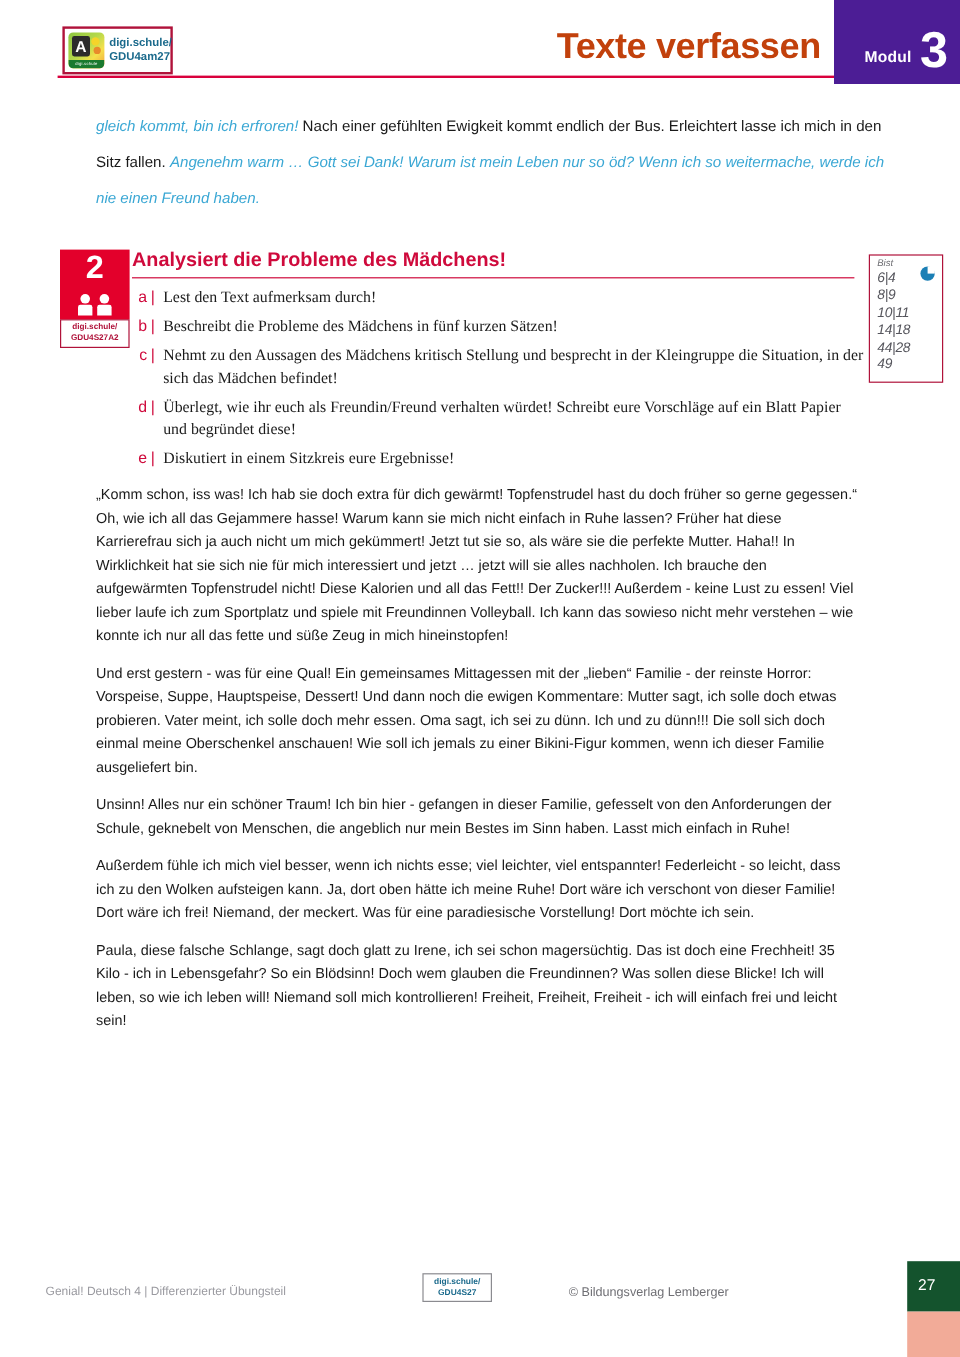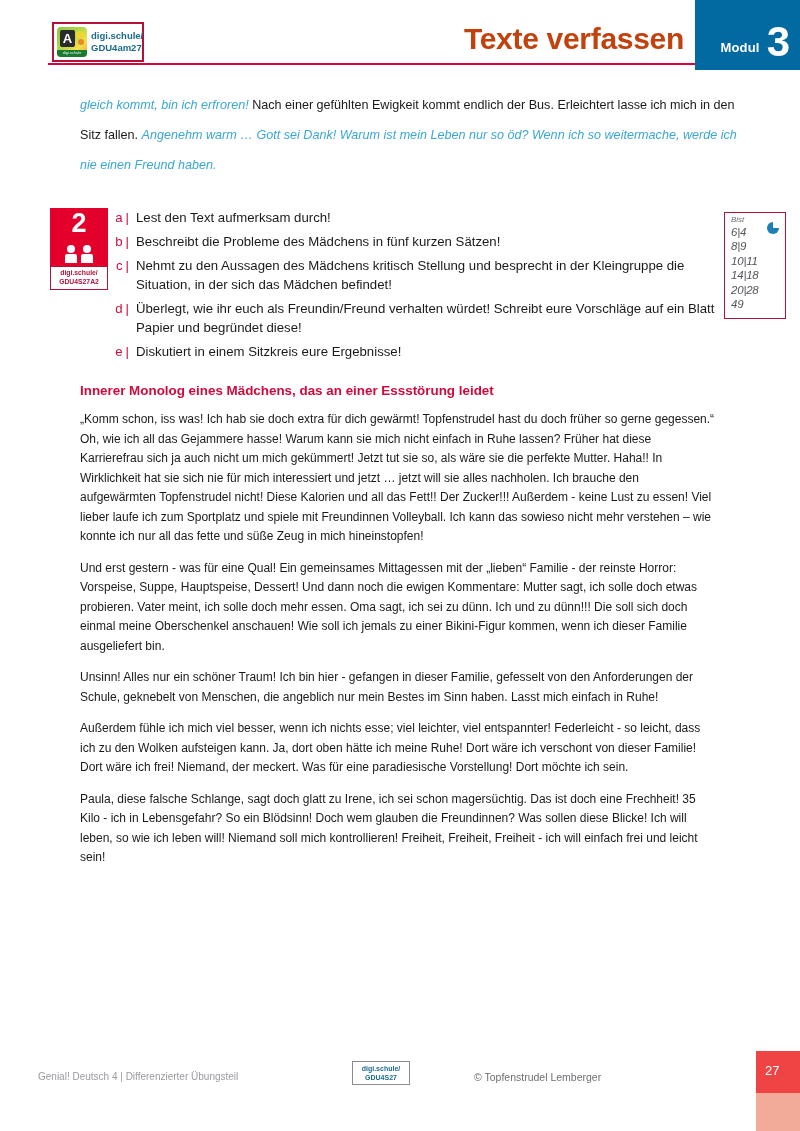--- a/index.html
+++ b/index.html
@@ -19,21 +19,21 @@
   .header-rule {
     position: absolute;
     left: 48px; right: 0; top: 63px;
     height: 2px;
     background: #d9003c;
   }
   .modul-block {
     position: absolute;
     right: 0; top: 0;
     width: 105px; height: 70px;
-    background: #0369a1;
+    background: #4c1d95;
     display: flex;
     align-items: flex-end;
     justify-content: flex-end;
     padding: 0 10px 10px 0;
   }
   .modul-label {
     color: #ffffff;
     font-size: 13px;
     font-weight: bold;
     margin-right: 7px;
@@ -222,21 +222,21 @@
     flex: 0 0 auto;
     width: 19px;
     text-align: right;
     margin-right: 7px;
   }
   .ex-key::after {
     content: "|";
     color: #cf0a3c;
     margin-left: 3px;
   }
-  .ex-text { flex: 1 1 auto; }
+  .ex-text { flex: 1 1 auto; font-family: Liberation Serif, serif; }
 
   
   .bist-box {
     position: absolute;
     right: 14px; top: 4px;
     width: 62px;
     border: 1.2px solid #b0123a;
     background: #fff;
     padding: 3px 6px 6px 6px;
     z-index: 3;
@@ -317,21 +317,21 @@
   .footer-copy {
     position: absolute;
     left: 474px; top: 20px;
     color: #6f6f74;
     font-size: 10.5px;
   }
   .page-block {
     position: absolute;
     right: 0; top: 0;
     width: 44px; height: 42px;
-    background: #ef4444;
+    background: #14532d;
   }
   .page-num {
     position: absolute;
     left: 9px; top: 12px;
     color: #ffffff;
     font-size: 13px;
   }
   .page-block-light {
     position: absolute;
     right: 0; top: 42px;
@@ -398,24 +398,25 @@
       <div class="bist-first">
         <div>
           <div class="bist-label">Bist</div>
           <div class="bist-row">6|4</div>
         </div>
         <span class="pie-icon"></span>
       </div>
       <div class="bist-row">8|9</div>
       <div class="bist-row">10|11</div>
       <div class="bist-row">14|18</div>
-      <div class="bist-row">20|28</div>
+      <div class="bist-row">44|28</div>
       <div class="bist-row">49</div>
     </div>
 
+    <div class="ex-head">Analysiert die Probleme des Mädchens!</div>
 
     <div class="ex-list">
       <div class="ex-item">
         <span class="ex-key">a</span>
         <span class="ex-text">Lest den Text aufmerksam durch!</span>
       </div>
       <div class="ex-item">
         <span class="ex-key">b</span>
         <span class="ex-text">Beschreibt die Probleme des Mädchens in fünf kurzen Sätzen!</span>
       </div>
@@ -427,33 +428,32 @@
         <span class="ex-key">d</span>
         <span class="ex-text">Überlegt, wie ihr euch als Freundin/Freund verhalten würdet! Schreibt eure Vorschläge auf ein Blatt Papier und begründet diese!</span>
       </div>
       <div class="ex-item">
         <span class="ex-key">e</span>
         <span class="ex-text">Diskutiert in einem Sitzkreis eure Ergebnisse!</span>
       </div>
     </div>
   </div>
 
-  <div class="mono-head">Innerer Monolog eines Mädchens, das an einer Essstörung leidet</div>
 
   <div class="para">„Komm schon, iss was! Ich hab sie doch extra für dich gewärmt! Topfenstrudel hast du doch früher so gerne gegessen.“ Oh, wie ich all das Gejammere hasse! Warum kann sie mich nicht einfach in Ruhe lassen? Früher hat diese Karrierefrau sich ja auch nicht um mich gekümmert! Jetzt tut sie so, als wäre sie die perfekte Mutter. Haha!! In Wirklichkeit hat sie sich nie für mich interessiert und jetzt … jetzt will sie alles nachholen. Ich brauche den aufgewärmten Topfenstrudel nicht! Diese Kalorien und all das Fett!! Der Zucker!!! Außerdem - keine Lust zu essen! Viel lieber laufe ich zum Sportplatz und spiele mit Freundinnen Volleyball. Ich kann das sowieso nicht mehr verstehen – wie konnte ich nur all das fette und süße Zeug in mich hineinstopfen!</div>
   <div class="para">Und erst gestern - was für eine Qual! Ein gemeinsames Mittagessen mit der „lieben“ Familie - der reinste Horror: Vorspeise, Suppe, Hauptspeise, Dessert! Und dann noch die ewigen Kommentare: Mutter sagt, ich solle doch etwas probieren. Vater meint, ich solle doch mehr essen. Oma sagt, ich sei zu dünn. Ich und zu dünn!!! Die soll sich doch einmal meine Oberschenkel anschauen! Wie soll ich jemals zu einer Bikini-Figur kommen, wenn ich dieser Familie ausgeliefert bin.</div>
   <div class="para">Unsinn! Alles nur ein schöner Traum! Ich bin hier - gefangen in dieser Familie, gefesselt von den Anforderungen der Schule, geknebelt von Menschen, die angeblich nur mein Bestes im Sinn haben. Lasst mich einfach in Ruhe!</div>
   <div class="para">Außerdem fühle ich mich viel besser, wenn ich nichts esse; viel leichter, viel entspannter! Federleicht - so leicht, dass ich zu den Wolken aufsteigen kann. Ja, dort oben hätte ich meine Ruhe! Dort wäre ich verschont von dieser Familie! Dort wäre ich frei! Niemand, der meckert. Was für eine paradiesische Vorstellung! Dort möchte ich sein.</div>
   <div class="para">Paula, diese falsche Schlange, sagt doch glatt zu Irene, ich sei schon magersüchtig. Das ist doch eine Frechheit! 35 Kilo - ich in Lebensgefahr? So ein Blödsinn! Doch wem glauben die Freundinnen? Was sollen diese Blicke! Ich will leben, so wie ich leben will! Niemand soll mich kontrollieren! Freiheit, Freiheit, Freiheit - ich will einfach frei und leicht sein!</div>
 </div>
 
 <div class="footer">
   <div class="footer-left">Genial! Deutsch 4 | Differenzierter Übungsteil</div>
   <div class="footer-logo">
     <div>digi.schule/</div>
     <div>GDU4S27</div>
   </div>
-  <div class="footer-copy">© Topfenstrudel Lemberger</div>
+  <div class="footer-copy">© Bildungsverlag Lemberger</div>
   <div class="page-block">
     <span class="page-num">27</span>
   </div>
   <div class="page-block-light"></div>
 </div>
 
 </body></html>

